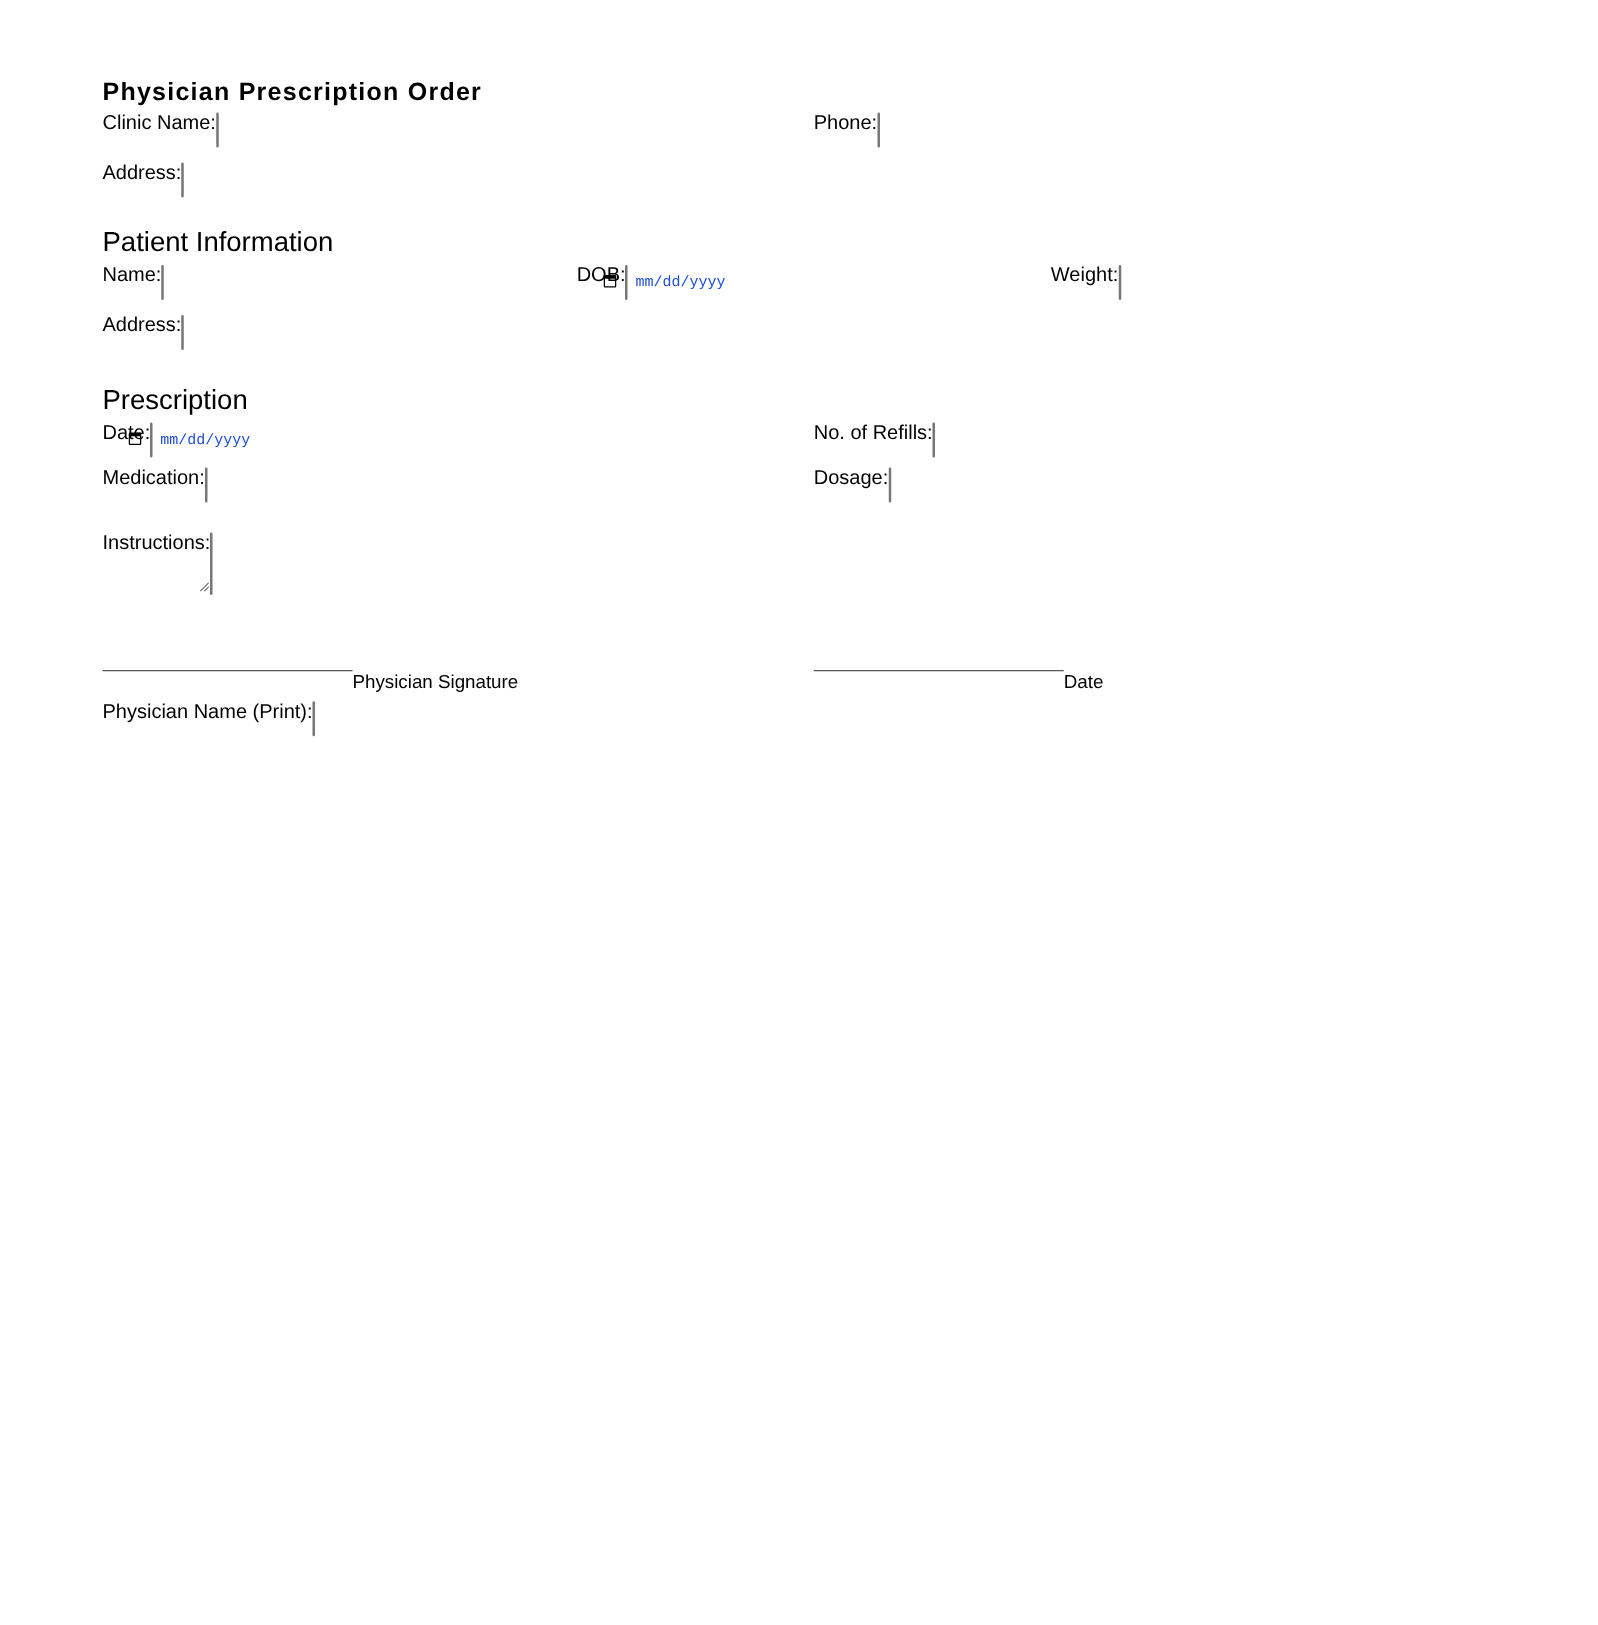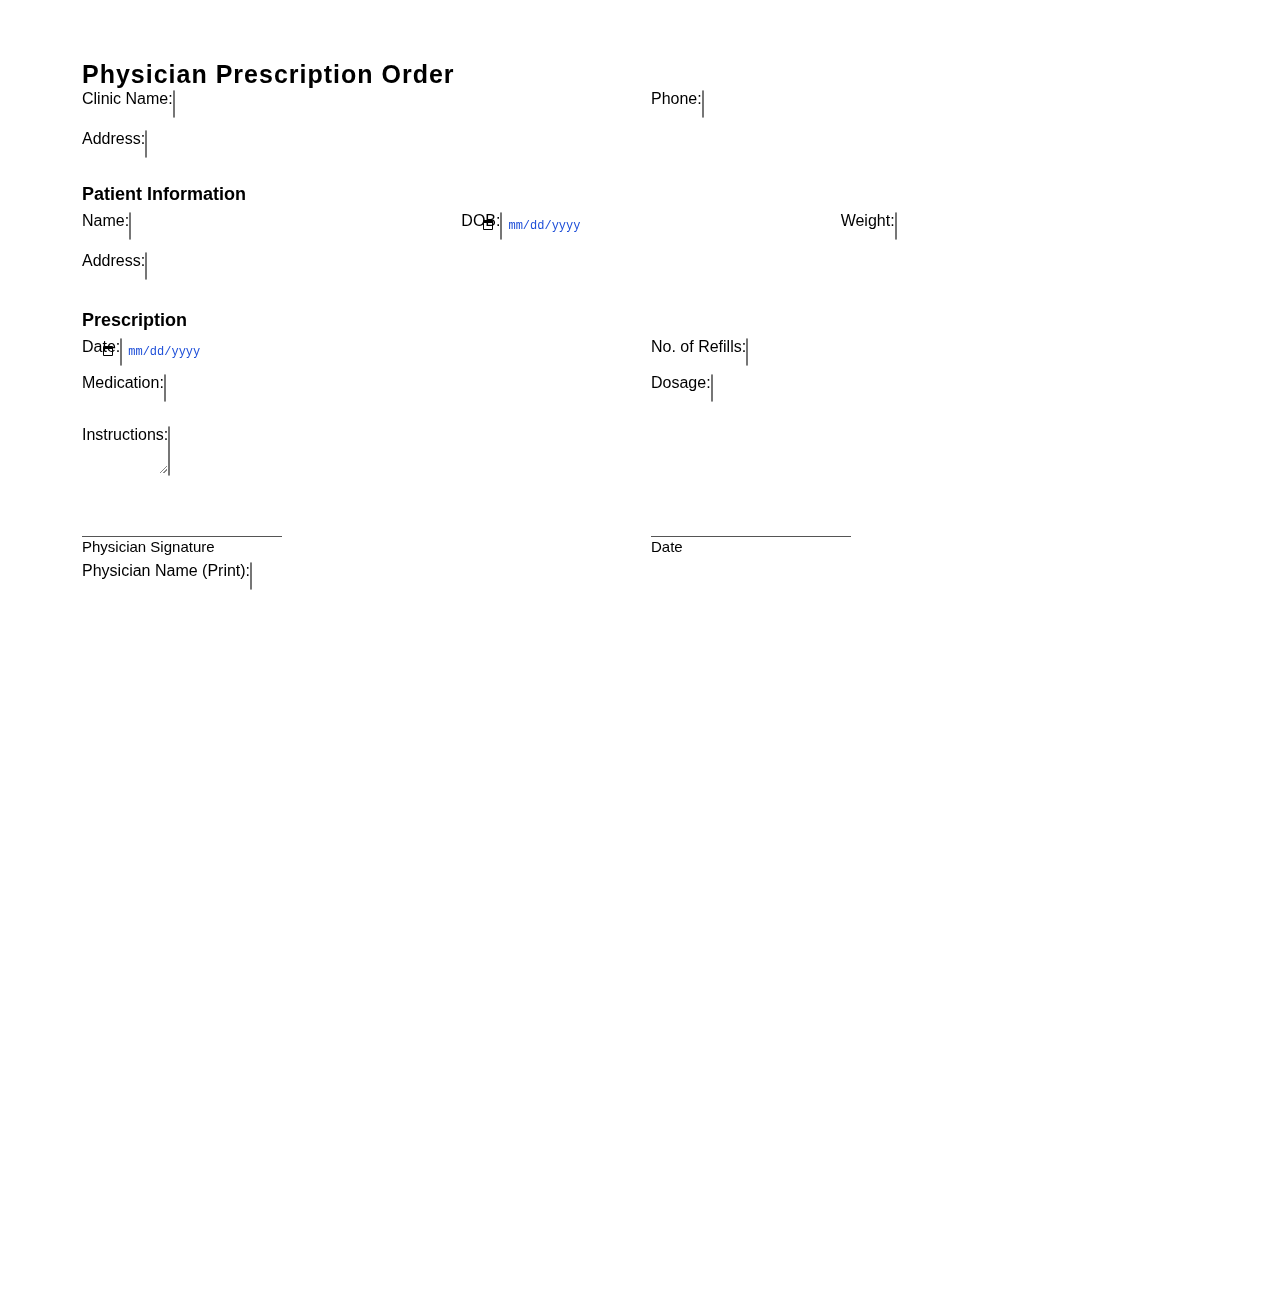--- a/index.html
+++ b/index.html
@@ -1,32 +1,32 @@
 <!DOCTYPE html>
 <html><head>
   <meta charset="utf-8">
   <style>
     html, body { margin: 0; padding: 0; background: #ffffff; }
     body { font-family: "Liberation Sans", sans-serif; color: #000; width: 1278px; height: 1300px; position: relative; }
     .page { position: absolute; left: 82px; top: 58px; width: 1114px; }
-    h1 { font-size: 25px; font-weight: bold; letter-spacing: 1px; margin: 0; height: 32px; line-height: 32px; }
-    h2 { font-size: 18px; font-weight: bold; margin: 0; height: 24px; line-height: 24px; }
+    h1 { font-size: 20px; font-weight: bold; letter-spacing: 1px; margin: 0; height: 32px; line-height: 32px; }
+    h2 { font-size: 22px; font-weight: normal; margin: 0; height: 24px; line-height: 24px; }
     .row { display: flex; gap: 24px; }
     .field { flex: 1; display: flex; flex-direction: row; }
     .label { font-size: 16px; line-height: 18px; height: 18px; }
     .input {
       box-sizing: border-box; height: 28px; border: 1px solid #767676; border-radius: 3px;
       background: #fff; margin-top: 0; position: relative; font-family: "Liberation Mono", monospace;
     }
     .date-input .ph { position: absolute; left: 7px; top: 6px; font-size: 12px; color: #1d4ed8; }
     .date-input .cal { position: absolute; right: 8px; top: 7px; width: 10px; height: 10px; border: 1.5px solid #000; border-top-width: 3px; border-radius: 1px; box-sizing: border-box; }
     .textarea { box-sizing: border-box; height: 50px; border: 1px solid #767676; border-radius: 3px; position: relative; }
     .grip { position: absolute; right: 2px; bottom: 2px; width: 7px; height: 7px;
       background: linear-gradient(135deg, transparent 45%, #888 45%, #888 55%, transparent 55%, transparent 70%, #888 70%, #888 80%, transparent 80%); }
-    .sig { display: flex; flex-direction: column; }
+    .sig { display: flex; flex-direction: row; }
     .sig-line { width: 200px; border-top: 1px solid #555; }
     .sig-label { font-size: 15px; line-height: 18px; margin-top: 1px; }
   </style>
 </head>
 <body>
 
 <div class="page">
   <h1>Physician Prescription Order</h1>
 
   <div class="row">

